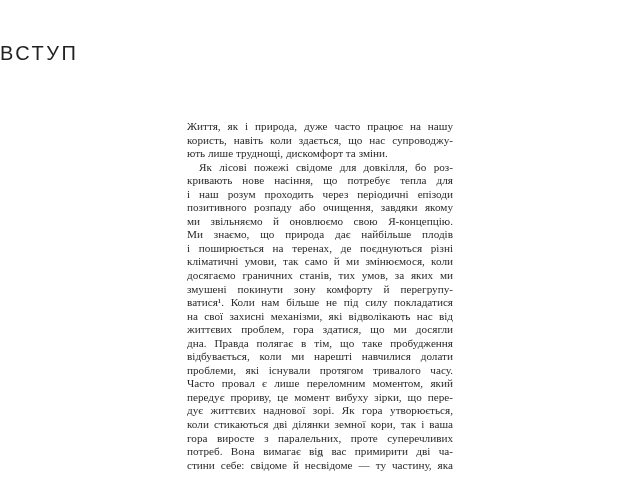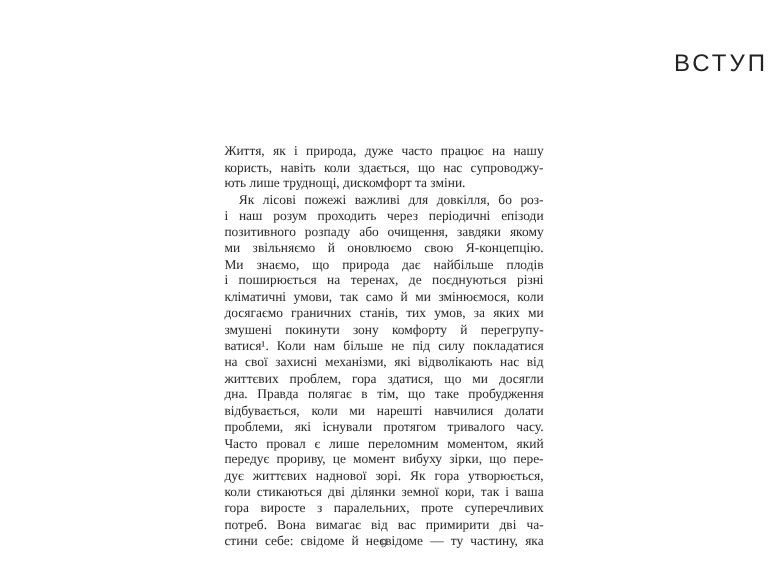--- a/index.html
+++ b/index.html
@@ -1,21 +1,21 @@
 <!DOCTYPE html>
 <html><head>
 <meta charset="utf-8">
 <style>
   html, body { margin:0; padding:0; }
   body {
     width:640px; height:480px; background:#ffffff; position:relative; overflow:hidden;
     font-family: "Liberation Serif", "DejaVu Serif", serif; color:#222;
   }
   .title {
-    position:absolute; left:0; width:640px; top:42px; text-align:right;
+    position:absolute; left:0; width:640px; top:42px; text-align:left;
     font-family: "Liberation Sans", "DejaVu Sans", sans-serif;
     font-size:20px; letter-spacing:2.5px; color:#222; font-weight:normal;
   }
   .body-text {
     position:absolute; left:187px; top:120px; width:266px;
   }
   .line {
     display:block; height:13.55px; line-height:13.55px; font-size:11.2px;
     white-space:nowrap; text-align:justify; text-align-last:justify;
     color:#2a2a2a;
@@ -29,21 +29,22 @@
 </style>
 </head>
 <body>
 
 <div class="title">ВСТУП</div>
 
 <div class="body-text">
   <span class="line">Життя, як і природа, дуже часто працює на нашу</span>
   <span class="line">користь, навіть коли здається, що нас супроводжу-</span>
   <span class="line last">ють лише труднощі, дискомфорт та зміни.</span>
-  <span class="line indent">Як лісові пожежі важливі для довкілля, бо роз-</span>
+  <span class="line indent">Як лісові пожежі свідоме для довкілля, бо роз-</span>
+  <span class="line">кривають нове насіння, що потребує тепла для</span>
   <span class="line">і наш розум проходить через періодичні епізоди</span>
   <span class="line">позитивного розпаду або очищення, завдяки якому</span>
   <span class="line">ми звільняємо й оновлюємо свою Я-концепцію.</span>
   <span class="line">Ми знаємо, що природа дає найбільше плодів</span>
   <span class="line">і поширюється на теренах, де поєднуються різні</span>
   <span class="line">кліматичні умови, так само й ми змінюємося, коли</span>
   <span class="line">досягаємо граничних станів, тих умов, за яких ми</span>
   <span class="line">змушені покинути зону комфорту й перегрупу-</span>
   <span class="line">ватися¹. Коли нам більше не під силу покладатися</span>
   <span class="line">на свої захисні механізми, які відволікають нас від</span>

